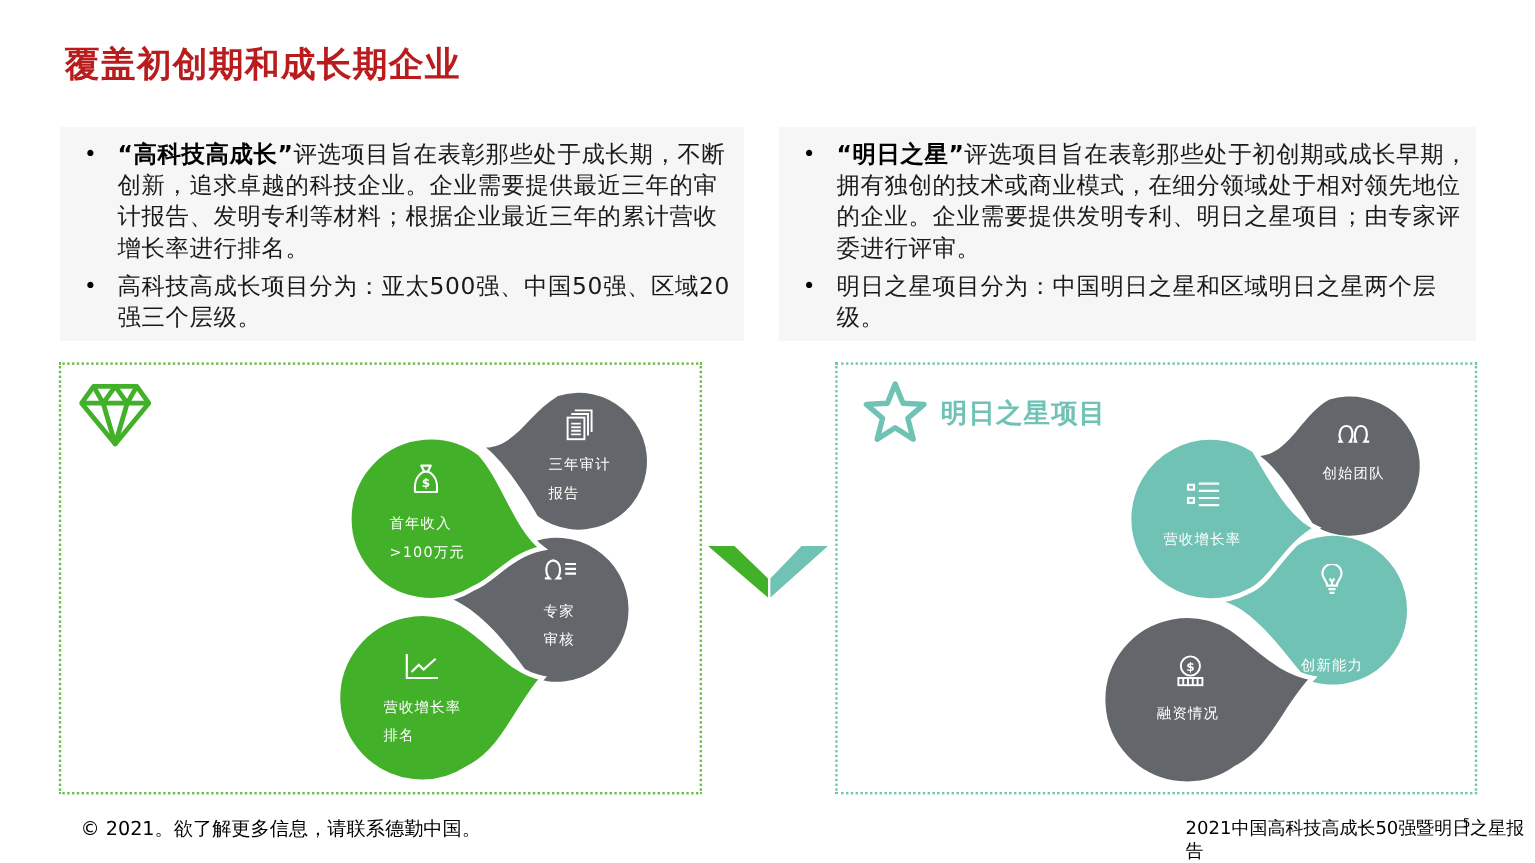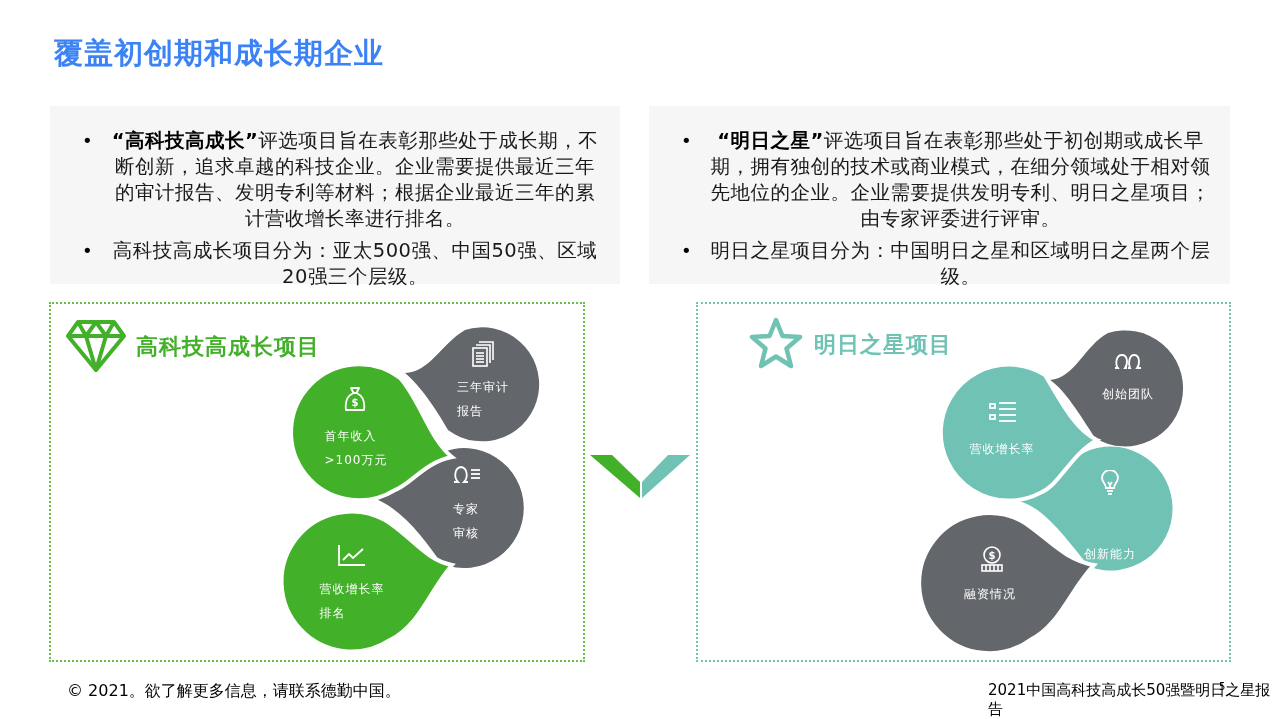--- a/index.html
+++ b/index.html
@@ -1,22 +1,22 @@
 <!DOCTYPE html>
 <html><head>
 <meta charset="utf-8">
 <style>
   html, body { margin:0; padding:0; }
   body { width:1279px; height:719px; background:#ffffff; position:relative; overflow:hidden;
          font-family: "DejaVu Sans", "Liberation Sans", sans-serif; color:#000; }
-  .title { position:absolute; left:54px; top:34px; font-size:29px; font-weight:bold; letter-spacing:1px; color:#3b82f6; }
+  .title { position:absolute; left:54px; top:34px; font-size:29px; font-weight:bold; letter-spacing:1px; color:#b91c1c; }
   .textbox { position:absolute; top:106px; height:178px; background:#f6f6f6; box-sizing:border-box; }
   .tb-left { left:50px; width:570px; padding:10px 8px 0 14px; }
   .tb-right { left:649px; width:581px; padding:10px 6px 0 14px; }
-  .bullets { list-style:none; margin:12px; padding:0;text-align:center; }
+  .bullets { list-style:none; margin:0; padding:0; }
   .bullets li { position:relative; padding-left:34px; font-size:19.5px; line-height:26px; color:#1a1a1a; margin-bottom:6px; letter-spacing:0.5px; }
   .bullets li::before { content:"•"; position:absolute; left:6px; top:0; font-size:18px; color:#000; }
   .bullets li b { font-weight:bold; color:#000; }
   .panel { position:absolute; top:302px; height:360px; box-sizing:border-box; }
   .panel-left { left:49px; width:536px; border:2px dotted #6abd45; }
   .panel-right { left:696px; width:535px; border:2px dotted #6fc4b4; }
   .panel-head { position:absolute; display:flex; align-items:center; }
   .panel-head .ptitle { font-size:22px; font-weight:bold; margin-left:10px; letter-spacing:1px; }
   .shapes { position:absolute; left:0; top:0; width:1279px; height:719px; pointer-events:none; }
   .shapes svg { position:absolute; left:0; top:0; }
@@ -52,24 +52,23 @@
   <span>
     <svg width="60" height="54" viewBox="0 0 60 54">
       <g fill="none" stroke="#43b02a" stroke-width="4" stroke-linejoin="round">
         <polygon points="12,4 48,4 58,18 30,52 2,18"></polygon>
         <line x1="2" y1="18" x2="58" y2="18"></line>
         <polyline points="12,4 20,18 30,4 40,18 48,4"></polyline>
         <polyline points="20,18 30,52 40,18"></polyline>
       </g>
     </svg>
   </span>
-  <span class="ptitle" style="color:#43b02a;">高科技高成长项目</span>
-</div>
-
-<div class="panel-head" style="left:748px; top:316px;">
+</div>
+
+<div class="panel-head" style="left:718px; top:316px;">
   <span>
     <svg width="56" height="54" viewBox="0 0 56 54">
       <polygon points="28,4 34.5,20 52,21 38.5,32.5 43,50 28,40.5 13,50 17.5,32.5 4,21 21.5,20" fill="none" stroke="#6fc2b4" stroke-width="4.5" stroke-linejoin="round"></polygon>
     </svg>
   </span>
   <span class="ptitle" style="color:#6fc2b4;">明日之星项目</span>
 </div>
 
 <div class="shapes">
   <svg width="1279" height="719" viewBox="0 0 1279 719">

